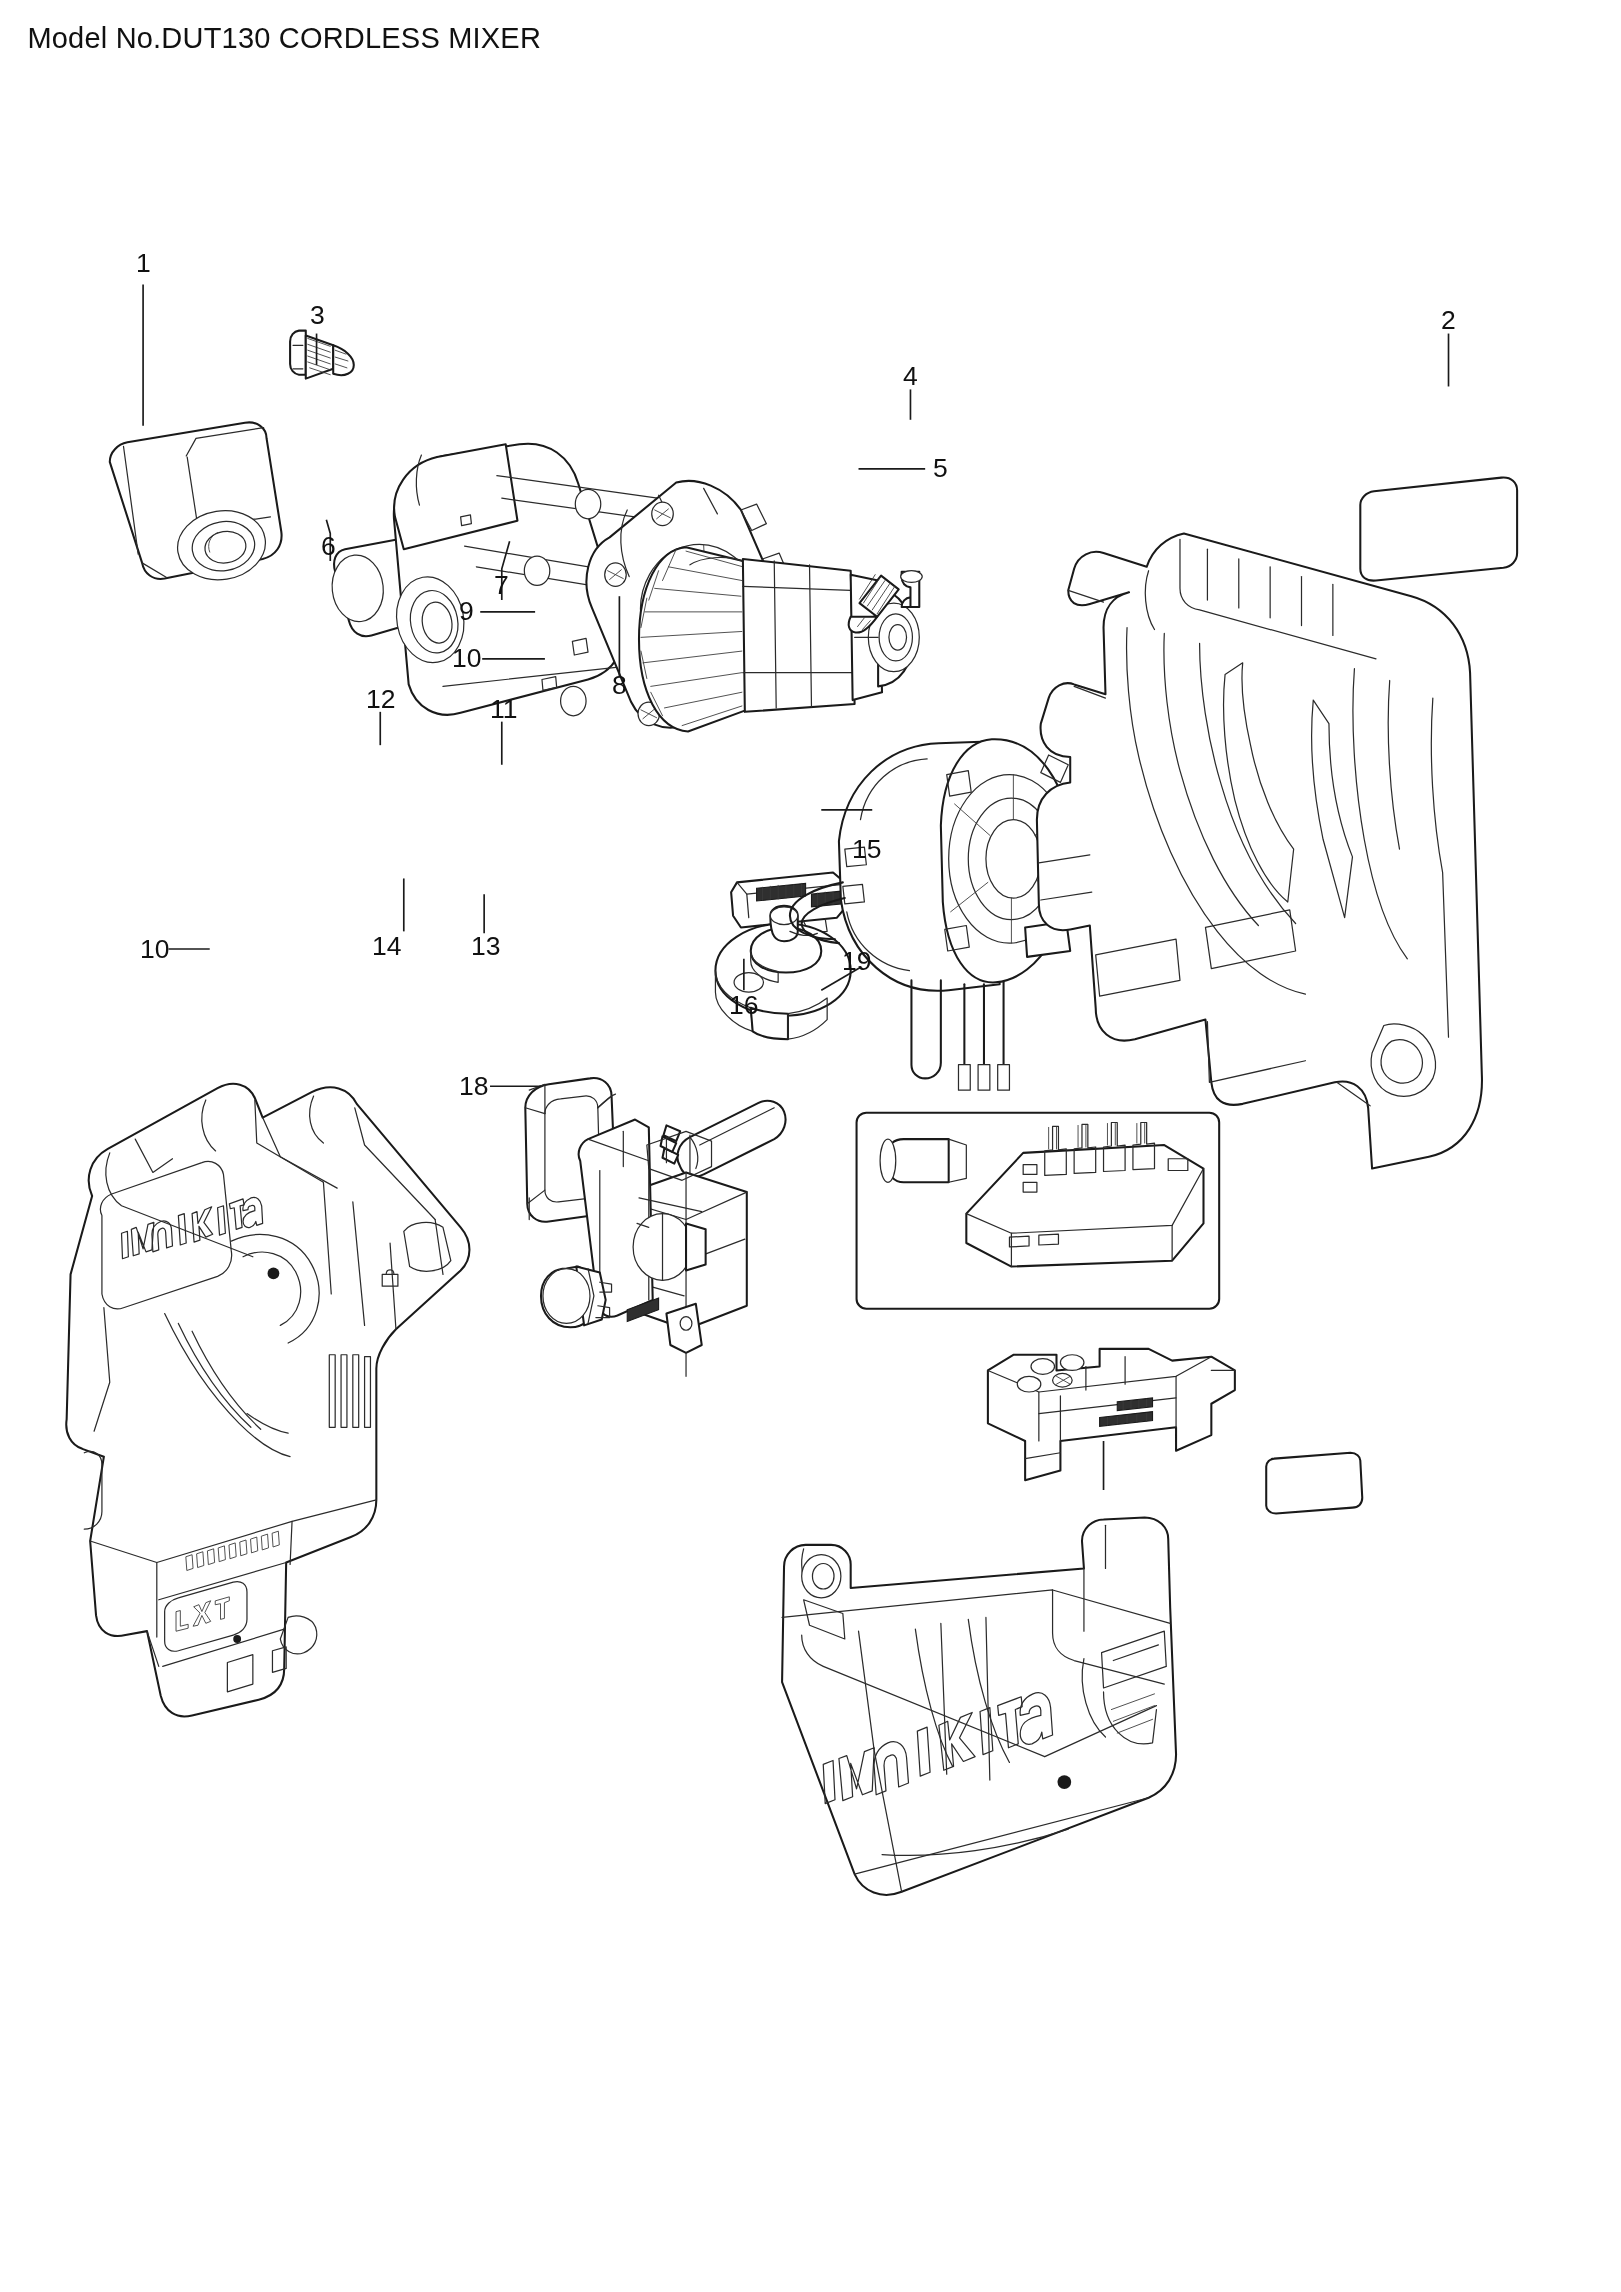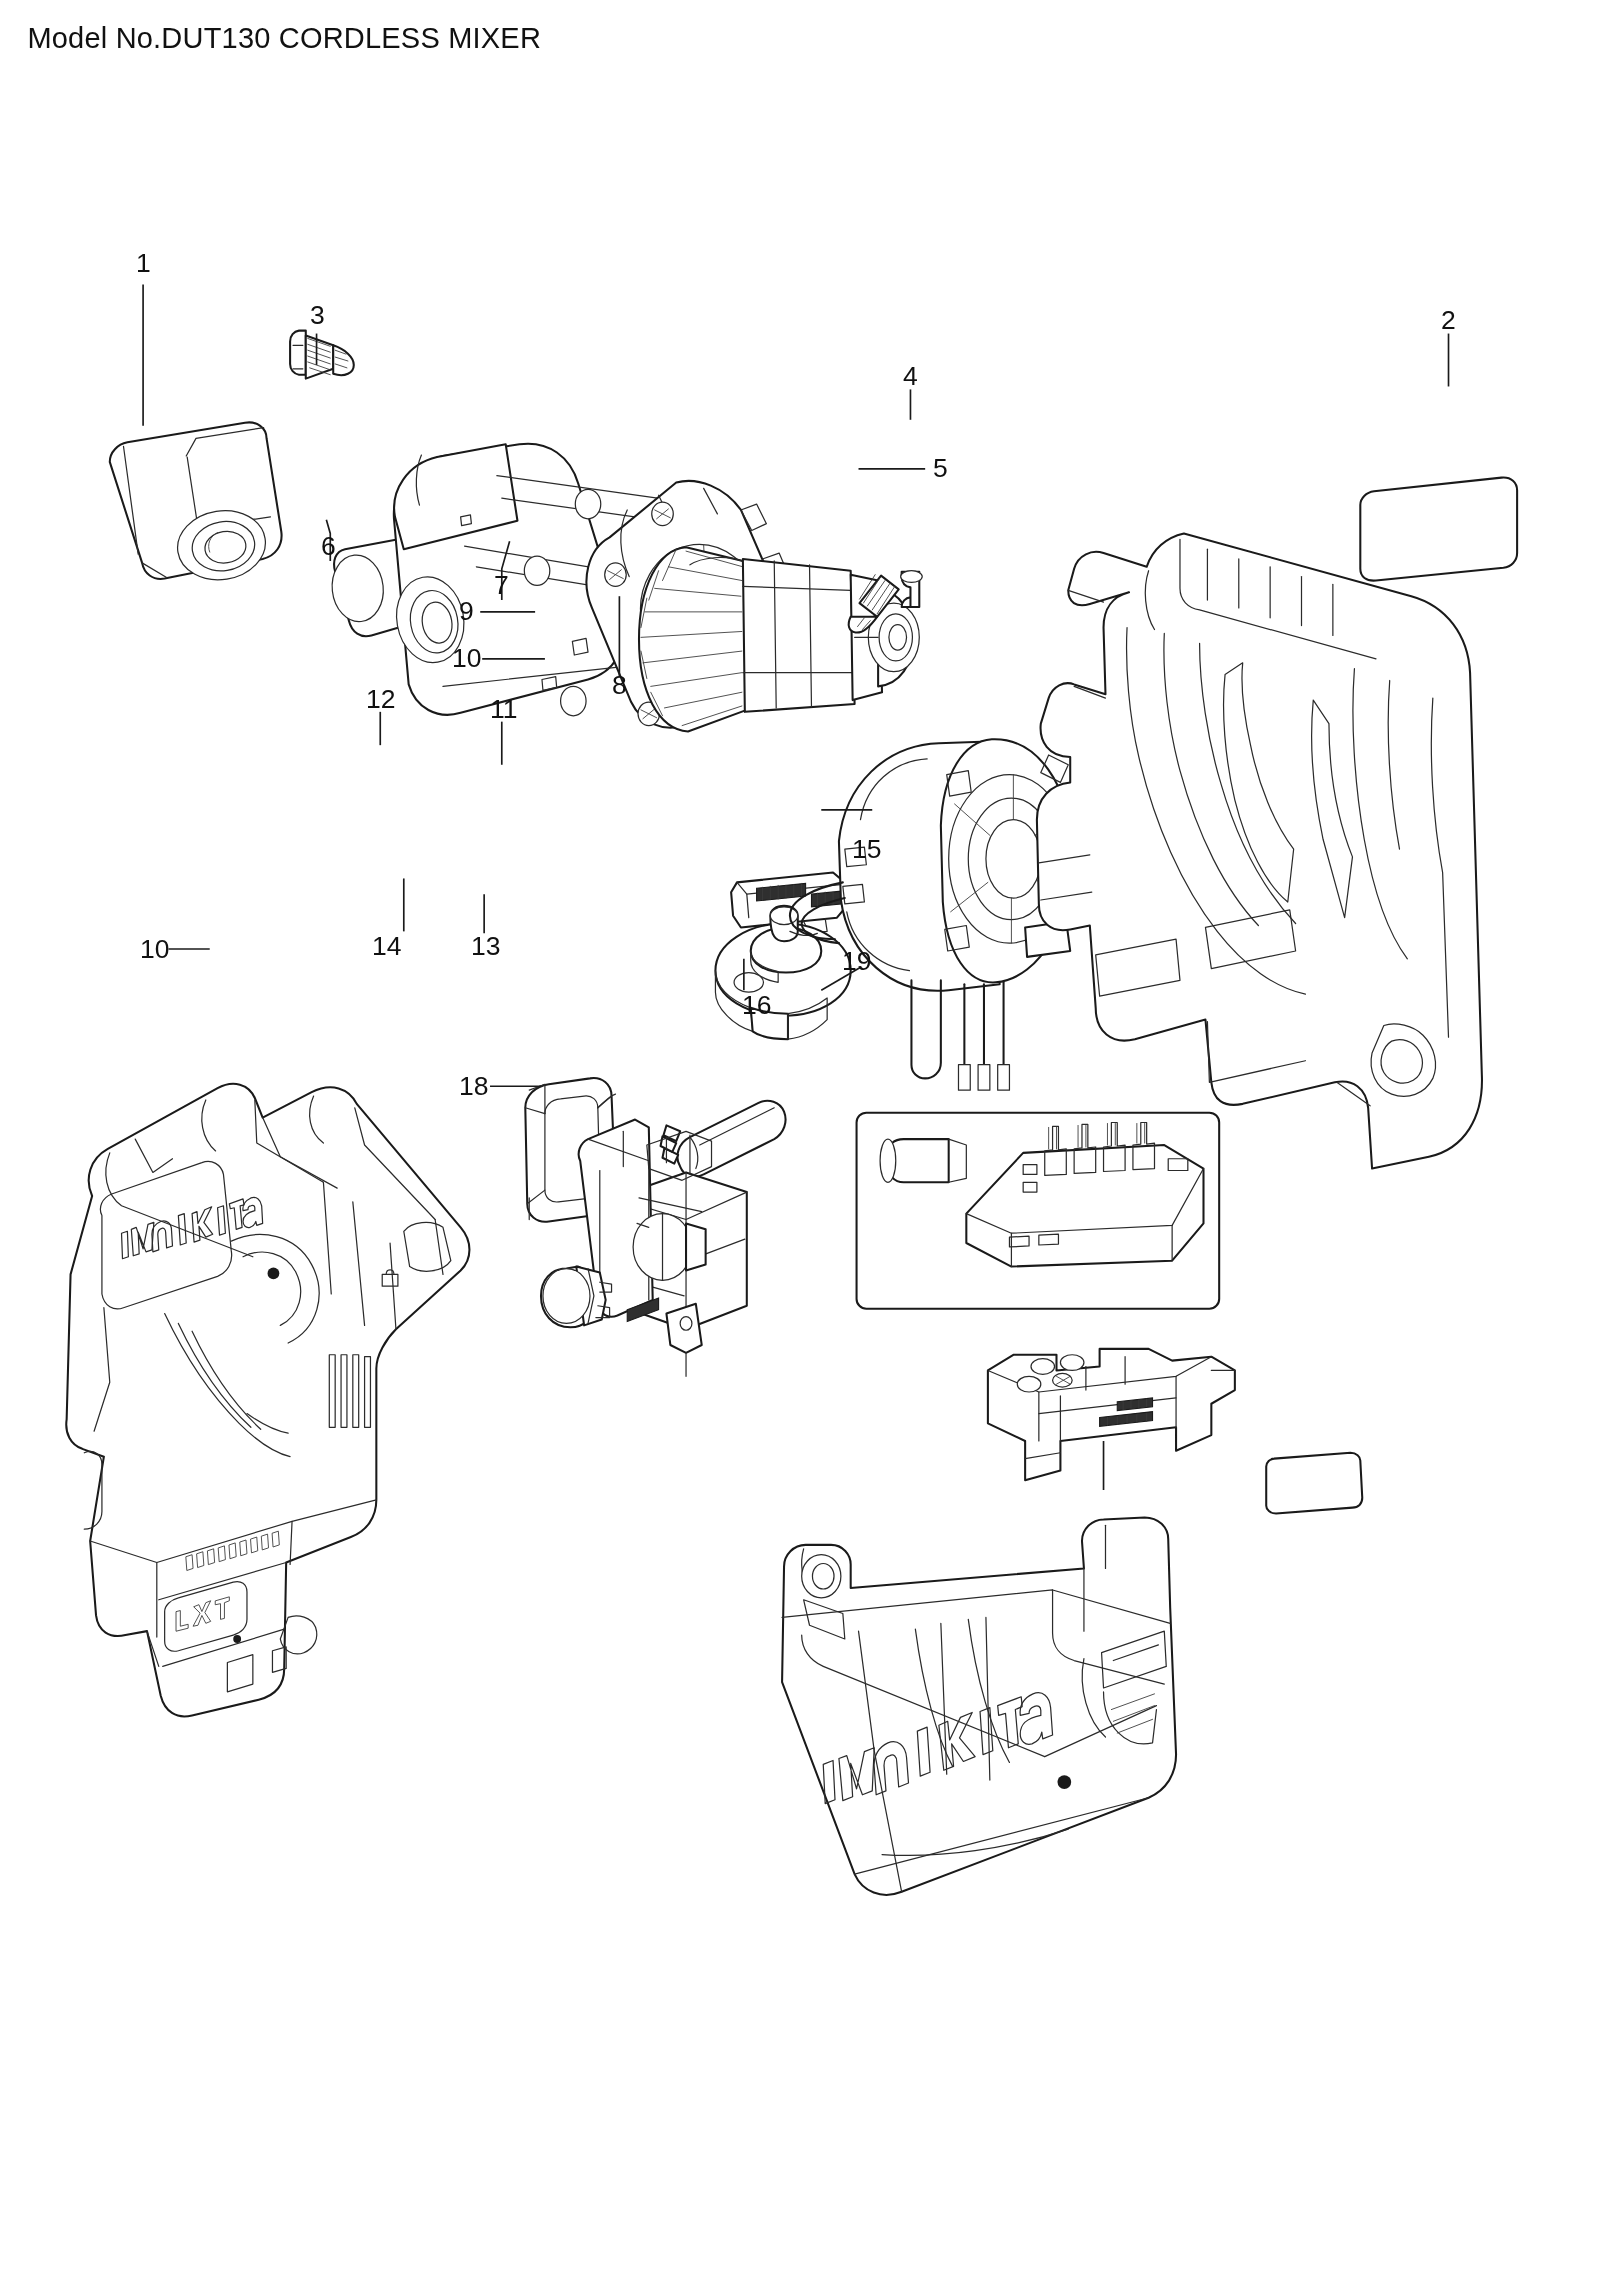--- a/index.html
+++ b/index.html
@@ -607,19 +607,19 @@
   <div class="callout" style="left:321px;top:533px;">6</div>
   <div class="callout" style="left:494px;top:572px;">7</div>
   <div class="callout" style="left:612px;top:672px;">8</div>
   <div class="callout" style="left:459px;top:598px;">9</div>
   <div class="callout" style="left:452px;top:645px;">10</div>
   <div class="callout" style="left:490px;top:696px;">11</div>
   <div class="callout" style="left:366px;top:686px;">12</div>
   <div class="callout" style="left:471px;top:933px;">13</div>
   <div class="callout" style="left:372px;top:933px;">14</div>
   <div class="callout" style="left:852px;top:836px;">15</div>
-  <div class="callout" style="left:729px;top:992px;margin-left:13px;">16</div>
+  <div class="callout" style="left:729px;top:992px;">16</div>
   <div class="callout" style="left:140px;top:936px;">10</div>
   <div class="callout" style="left:459px;top:1073px;">18</div>
   <div class="callout" style="left:842px;top:948px;">19</div>
 
 </div>
 
 
 </body></html>

